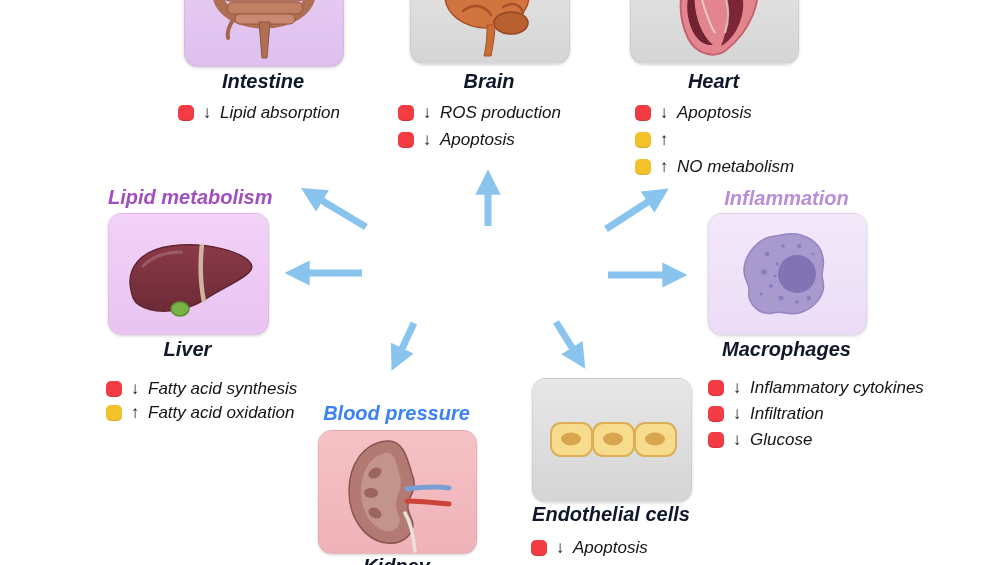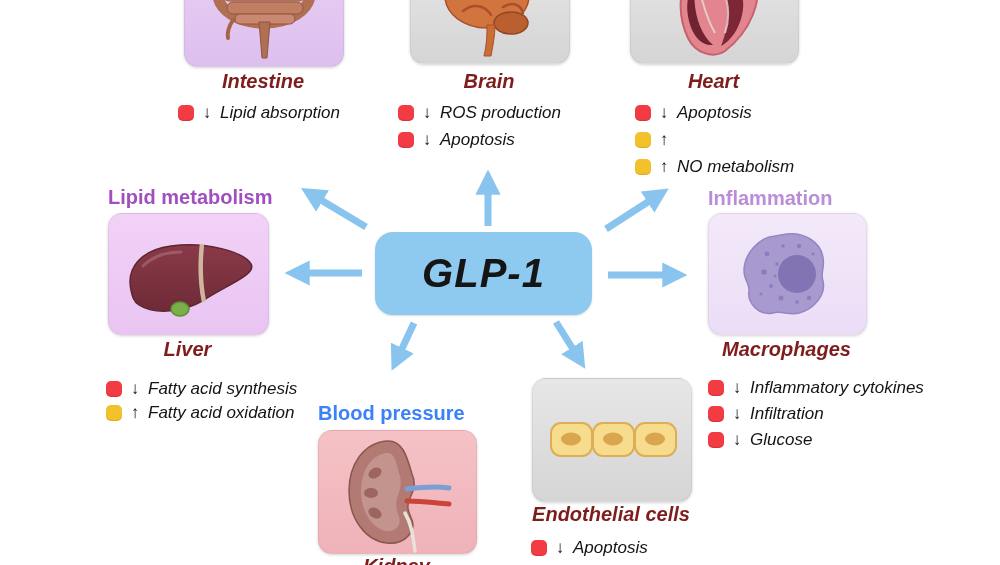--- a/index.html
+++ b/index.html
@@ -12,24 +12,24 @@
     box-shadow:0 1px 3px rgba(0,0,0,.18);border:1px solid rgba(0,0,0,.05);
   }
   .box-purple{background:linear-gradient(#e9cff4,#ddbfee);}
   .box-gray{background:linear-gradient(#e7e7e7,#d5d5d5);}
   .box-liver{background:linear-gradient(#f2d2f7,#e9c4f2);}
   .box-macro{background:linear-gradient(#f3e9fa,#ebddf6);}
   .box-kidney{background:linear-gradient(#f5c2c5,#efb2b8);}
   .organ-box svg{display:block;width:100%;height:100%;}
   .organ-label{
     position:absolute;text-align:center;font-weight:bold;font-style:italic;
-    font-size:20px;color:#7f1d1d;white-space:nowrap;
+    font-size:20px;color:#0f172a;white-space:nowrap;
   }
   .section-heading{
-    position:absolute;text-align:left;font-weight:bold;
+    position:absolute;text-align:center;font-weight:bold;font-style:italic;
     font-size:20px;white-space:nowrap;
   }
   .effect{
     position:absolute;display:flex;align-items:center;gap:7px;
     font-style:italic;font-size:17px;color:#141414;white-space:nowrap;
   }
   .bullet{width:16px;height:16px;border-radius:5px;flex:none;box-shadow:inset 0 -1px 1px rgba(0,0,0,.12);}
   .dir{font-style:normal;font-weight:600;font-size:17px;width:12px;text-align:center;color:#111;}
   #glp1-box{
     position:absolute;left:375px;top:232px;width:217px;height:83px;border-radius:18px;
@@ -52,23 +52,20 @@
     </defs>
     <line x1="488" y1="226" x2="488" y2="187" stroke="#88c4ee" stroke-width="7" marker-end="url(#ah)"></line>
     <line x1="366" y1="227" x2="316" y2="197" stroke="#88c4ee" stroke-width="7" marker-end="url(#ah)"></line>
     <line x1="362" y1="273" x2="302" y2="273" stroke="#88c4ee" stroke-width="7" marker-end="url(#ah)"></line>
     <line x1="606" y1="229" x2="654" y2="198" stroke="#88c4ee" stroke-width="7" marker-end="url(#ah)"></line>
     <line x1="608" y1="275" x2="670" y2="275" stroke="#88c4ee" stroke-width="7" marker-end="url(#ah)"></line>
     <line x1="414" y1="323" x2="399" y2="355" stroke="#88c4ee" stroke-width="7" marker-end="url(#ah)"></line>
     <line x1="556" y1="322" x2="576" y2="354" stroke="#88c4ee" stroke-width="7" marker-end="url(#ah)"></line>
   </svg>
 
-  <div id="glp1-box" style="background: rgb(142, 201, 239);">
-    <span>GLP-1</span>
-  </div>
 
   <div class="organ-box box-purple" style="left:184px;top:-45px;width:158px;height:110px;">
     <svg viewBox="0 0 158 110">
       <ellipse cx="79" cy="38" rx="46" ry="29" fill="none" stroke="#b06f52" stroke-width="11"></ellipse>
       <rect x="42" y="20" width="76" height="12" rx="6" fill="#c58268" stroke="#96573f" stroke-width="1"></rect>
       <rect x="38" y="33" width="82" height="12" rx="6" fill="#cd8a70" stroke="#96573f" stroke-width="1"></rect>
       <rect x="42" y="46" width="76" height="12" rx="6" fill="#c07e62" stroke="#96573f" stroke-width="1"></rect>
       <rect x="50" y="58" width="60" height="10" rx="5" fill="#c98871" stroke="#96573f" stroke-width="1"></rect>
       <path d="M74,66 L85,66 L82,102 L77,102 z" fill="#b06f52" stroke="#8e5544" stroke-width="1"></path>
       <path d="M48,64 C44,70 42,76 43,82" fill="none" stroke="#a5654a" stroke-width="4" stroke-linecap="round"></path>

